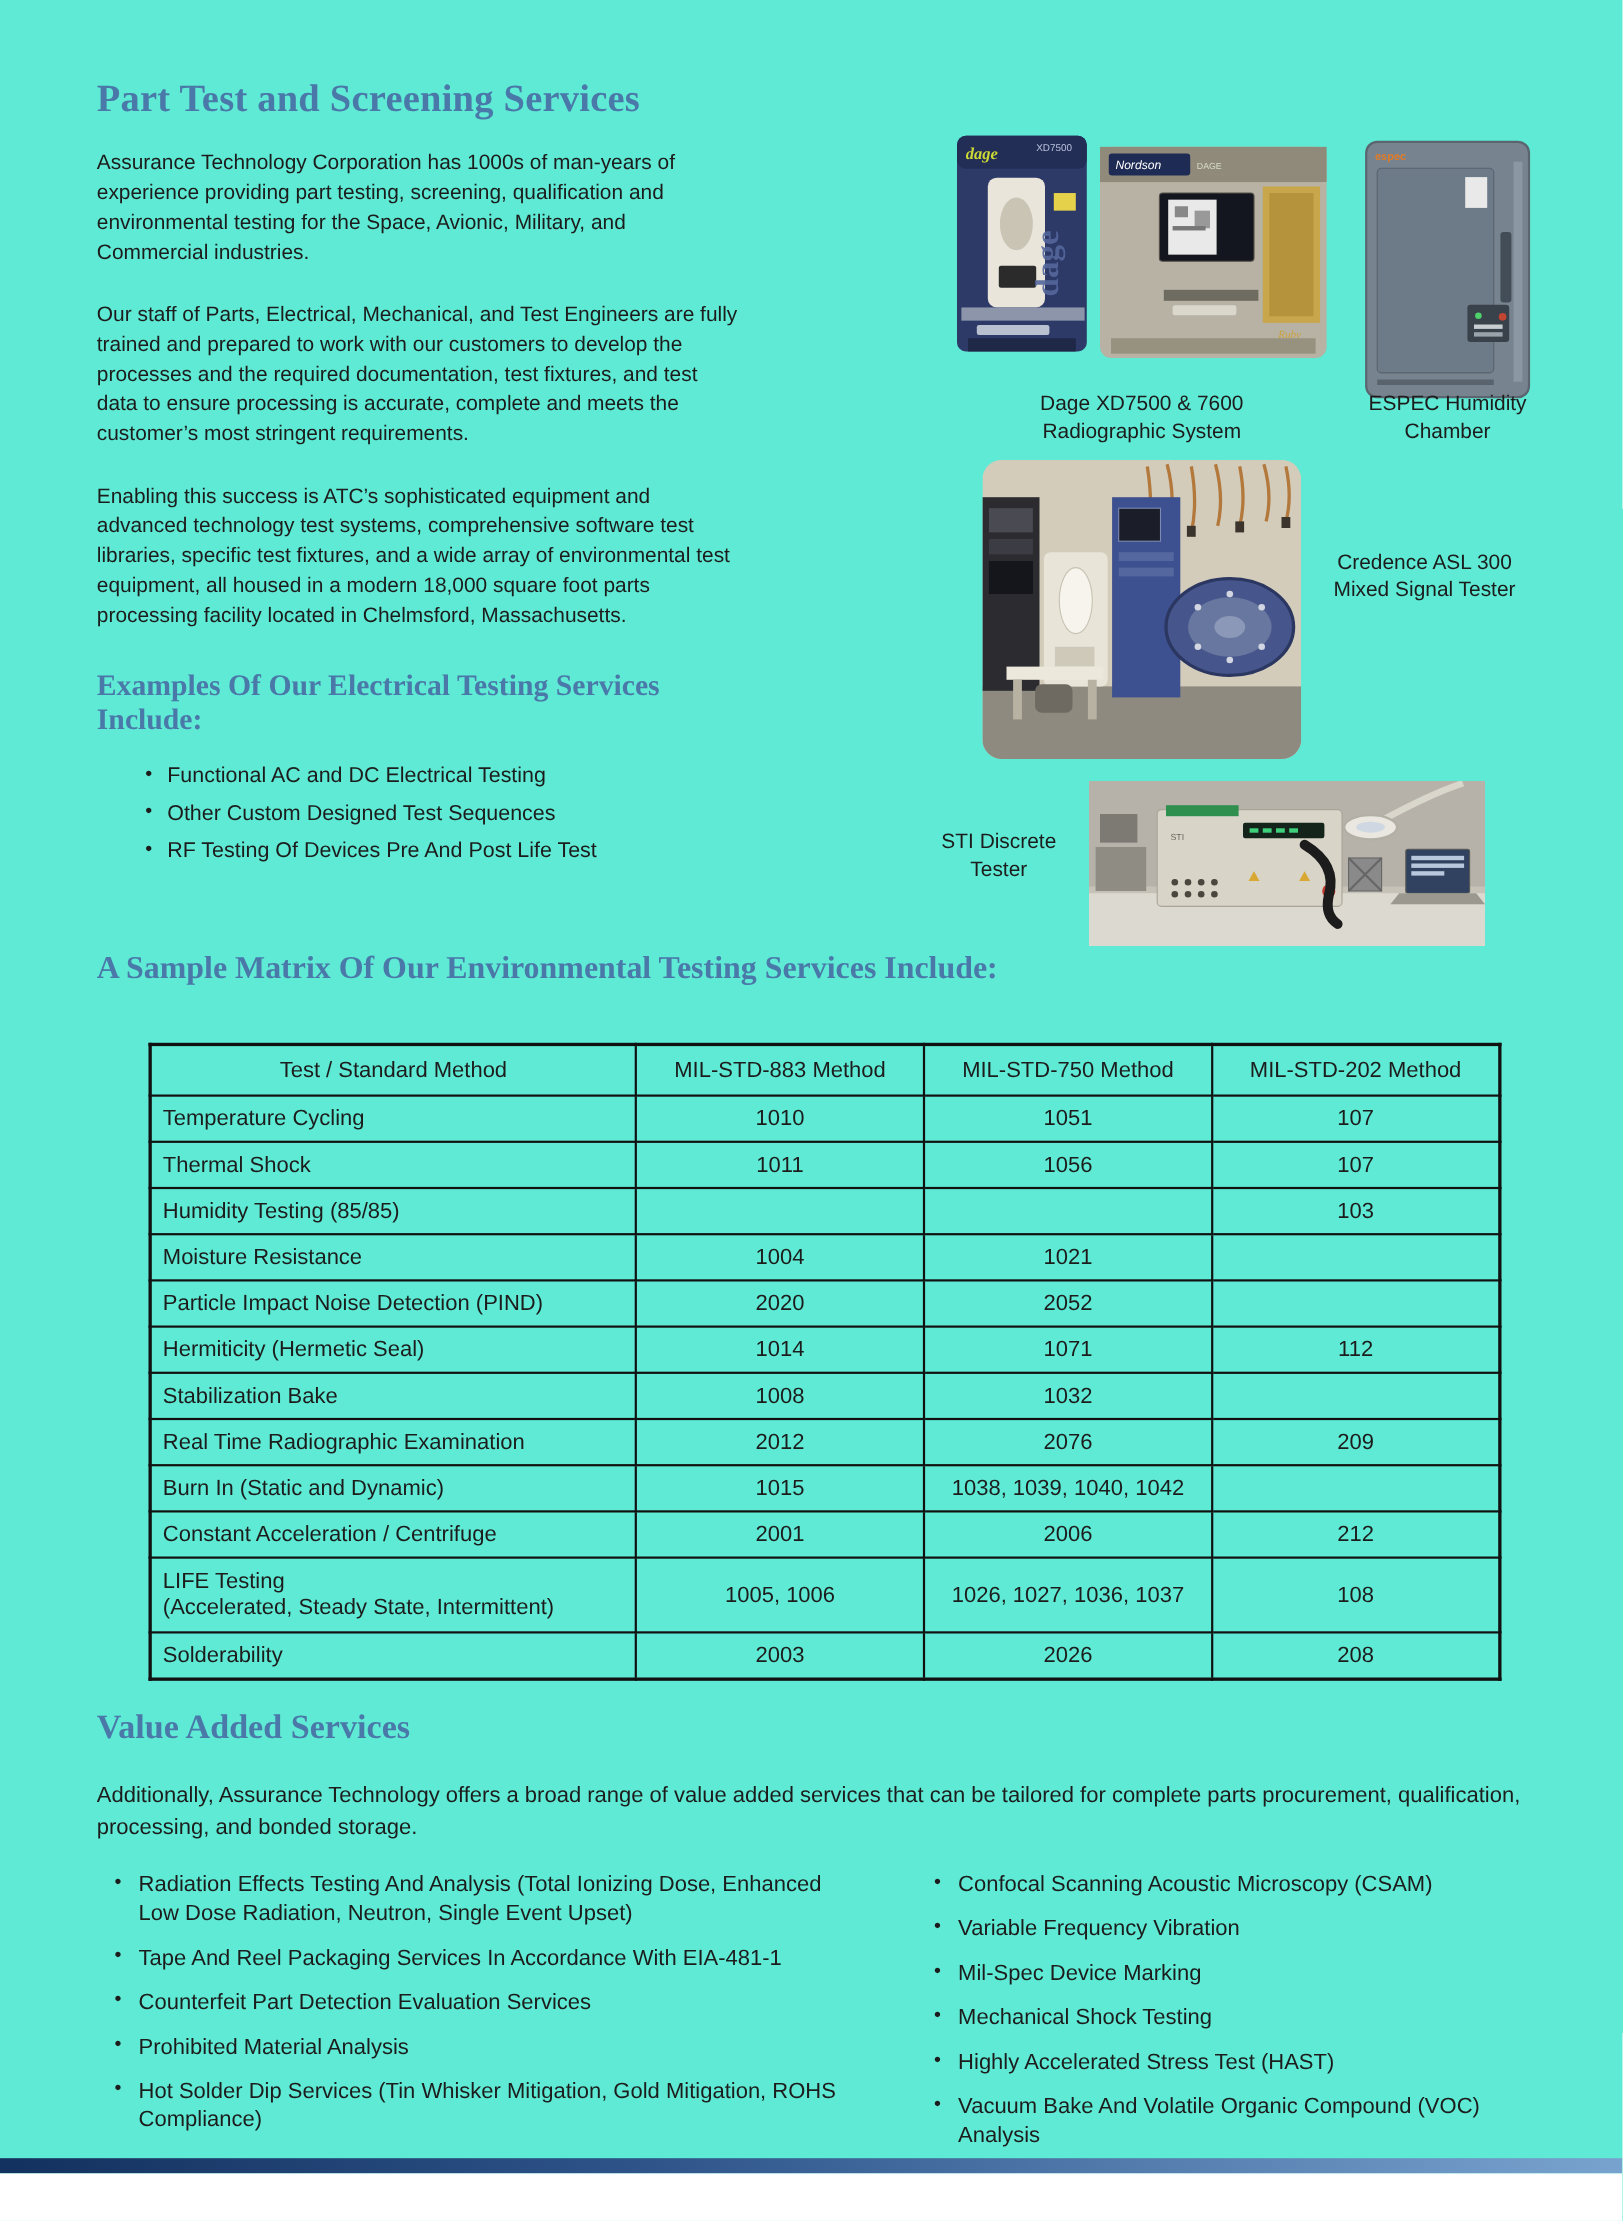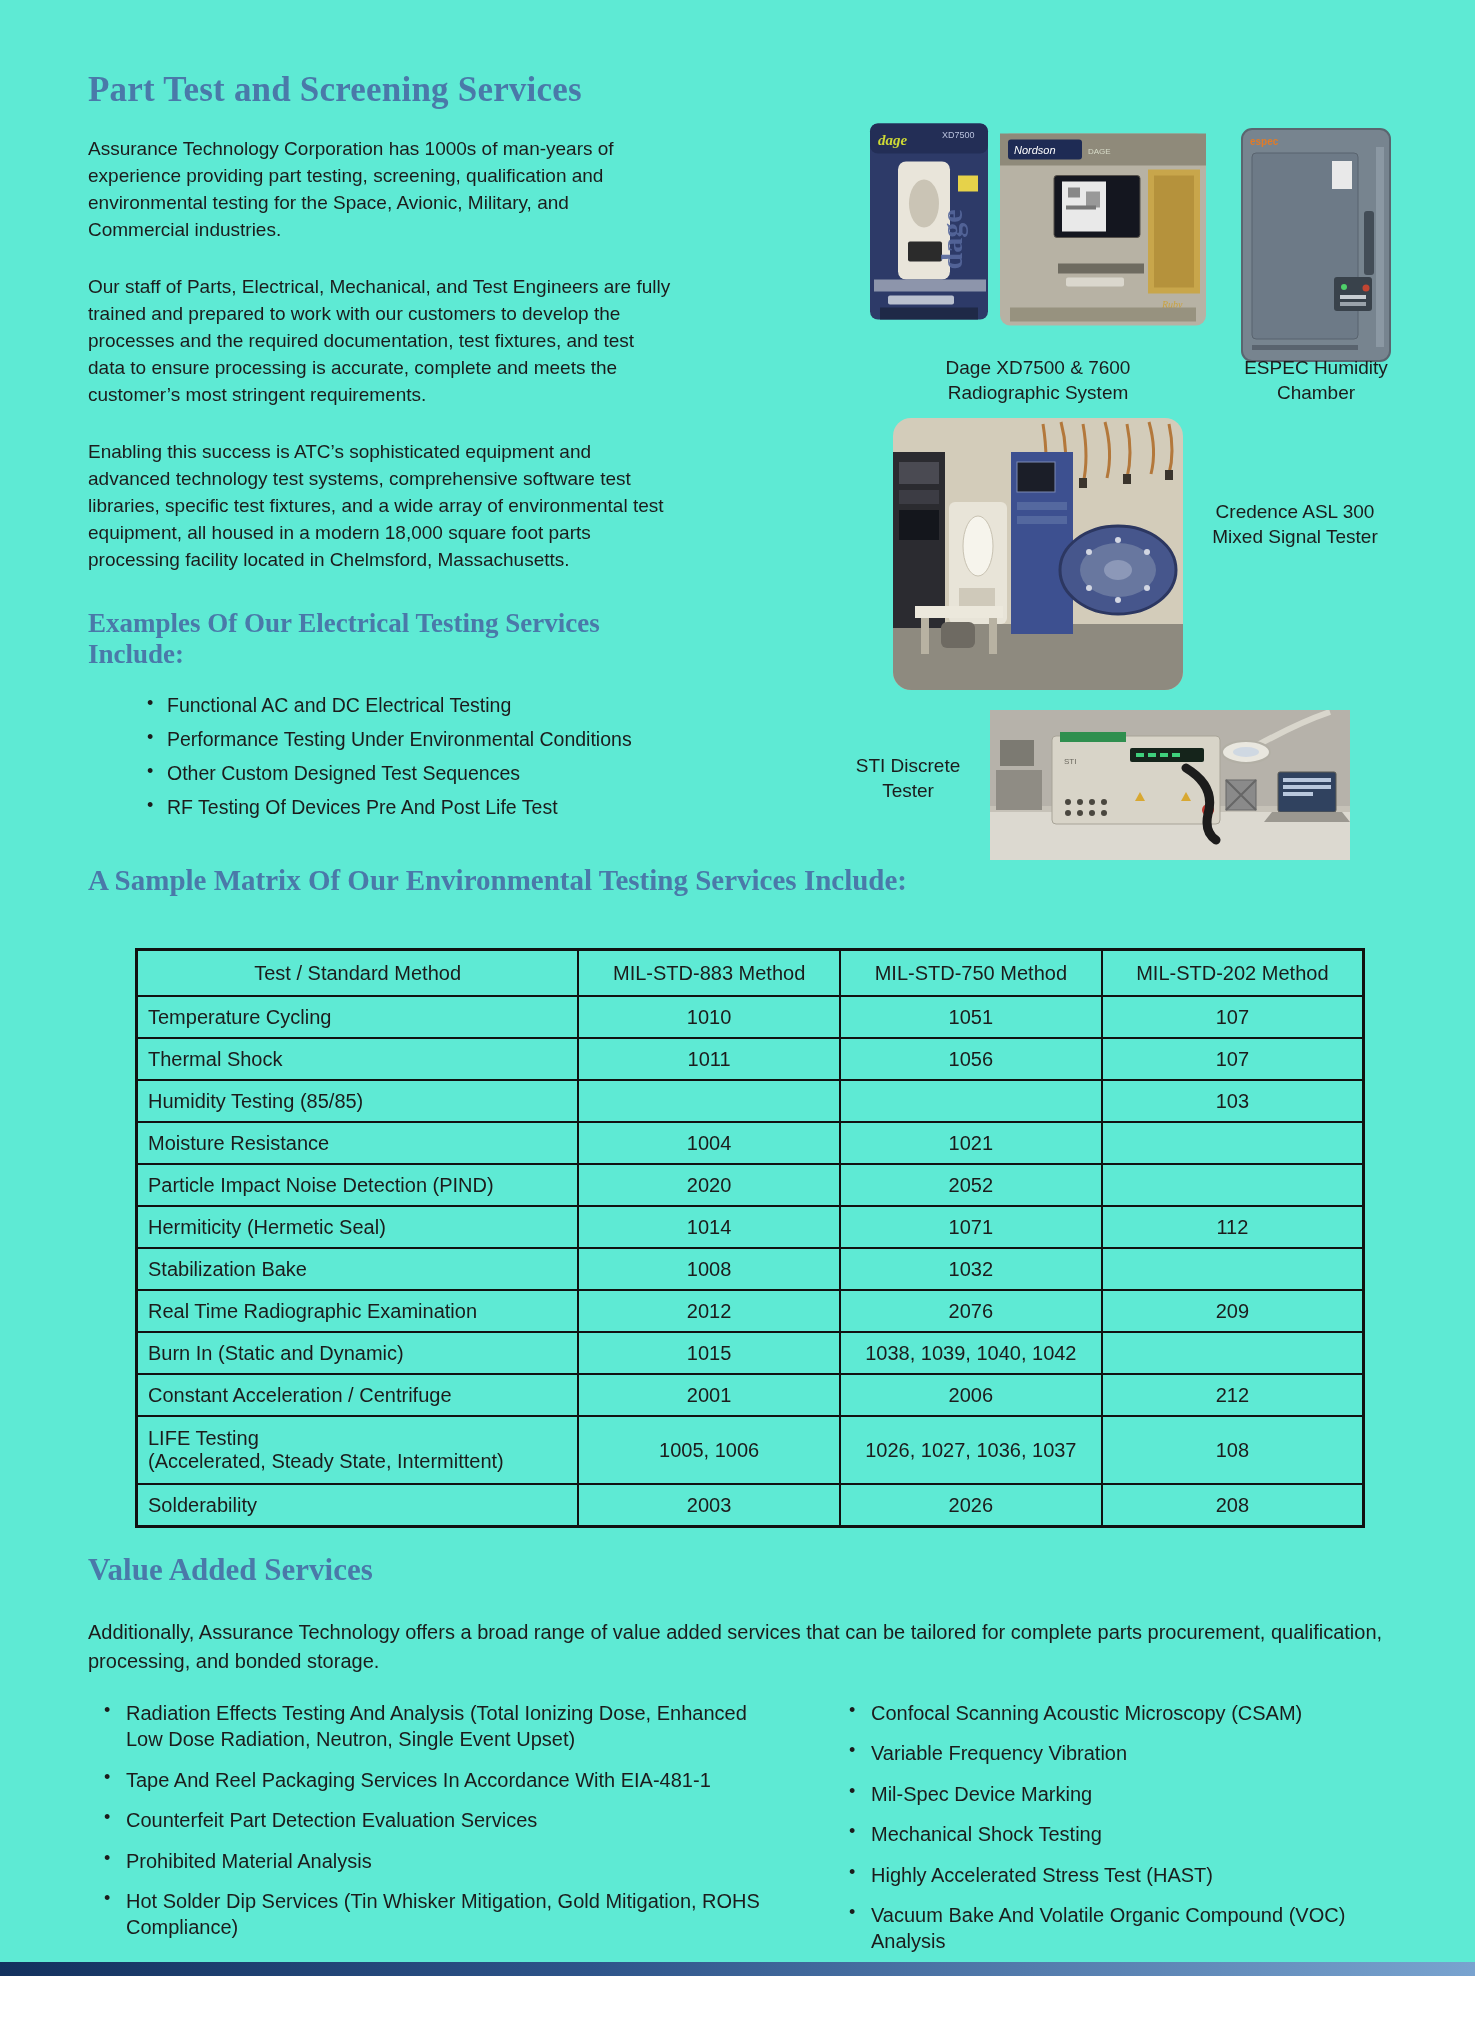--- a/index.html
+++ b/index.html
@@ -18,21 +18,21 @@
   
   .leftcol{position:absolute;left:88px;top:70px;width:600px;}
   .doc-title{
     font-family:"Liberation Serif", serif;
     font-weight:bold;font-size:35px;color:var(--heading-blue);
     margin:0 0 26px 0;letter-spacing:.2px;
   }
   .para{font-size:19px;line-height:1.42;margin:0 16px 30px 0;}
   h2{font-family:"Liberation Serif", serif;font-weight:bold;color:var(--heading-blue);}
   .h2-elec{font-size:27px;margin:34px 0 22px 0;}
-  .bullets{list-style:none;margin:15px;padding:0 0 0 44px;font-size:19.5px;}
+  .bullets{list-style:none;margin:0;padding:0 0 0 44px;font-size:19.5px;}
   .bullets li{position:relative;padding-left:20px;margin-bottom:7px;line-height:1.4;}
   .bullets li::before{content:"\2022";position:absolute;left:0;top:-1px;font-size:18px;}
   
   .fig{position:absolute;}
   .fig svg{display:block;width:100%;height:100%;}
   .fig-dage{left:862px;top:114px;width:352px;height:232px;}
   .fig-espec{left:1240px;top:127px;width:152px;height:238px;}
   .fig-credence{left:893px;top:418px;width:290px;height:272px;border-radius:18px;overflow:hidden;}
   .fig-sti{left:990px;top:710px;width:360px;height:150px;}
   .cap{position:absolute;font-size:19px;line-height:1.3;white-space:pre-line;color:var(--body-text);}
@@ -75,21 +75,20 @@
 <div class="page">
 
   <div class="leftcol">
     <h1 class="doc-title">Part Test and Screening Services</h1>
     <p class="para">Assurance Technology Corporation has 1000s of man-years of experience providing part testing, screening, qualification and environmental testing for the Space, Avionic, Military, and Commercial industries.</p>
     <p class="para">Our staff of Parts, Electrical, Mechanical, and Test Engineers are fully trained and prepared to work with our customers to develop the processes and the required documentation, test fixtures, and test data to ensure processing is accurate, complete and meets the customer’s most stringent requirements.</p>
     <p class="para">Enabling this success is ATC’s sophisticated equipment and advanced technology test systems, comprehensive software test libraries, specific test fixtures, and a wide array of environmental test equipment, all housed in a modern 18,000 square foot parts processing facility located in Chelmsford, Massachusetts.</p>
     <h2 class="h2-elec">Examples Of Our Electrical Testing Services Include:</h2>
     <ul class="bullets">
       <li>Functional AC and DC Electrical Testing</li>
-      <li>Performance Testing Under Environmental Conditions</li>
       <li>Other Custom Designed Test Sequences</li>
       <li>RF Testing Of Devices Pre And Post Life Test</li>
     </ul>
   </div>
 
   <div class="fig fig-dage">
     <svg viewBox="0 0 352 225" xmlns="http://www.w3.org/2000/svg">
       <rect x="8" y="6" width="118" height="196" rx="8" fill="#2d3a68"></rect>
       <rect x="8" y="6" width="118" height="30" rx="8" fill="#232e56"></rect>
       <text x="16" y="27" font-size="15" font-style="italic" font-weight="bold" fill="#cdd935" font-family="Liberation Serif, serif">dage</text>

